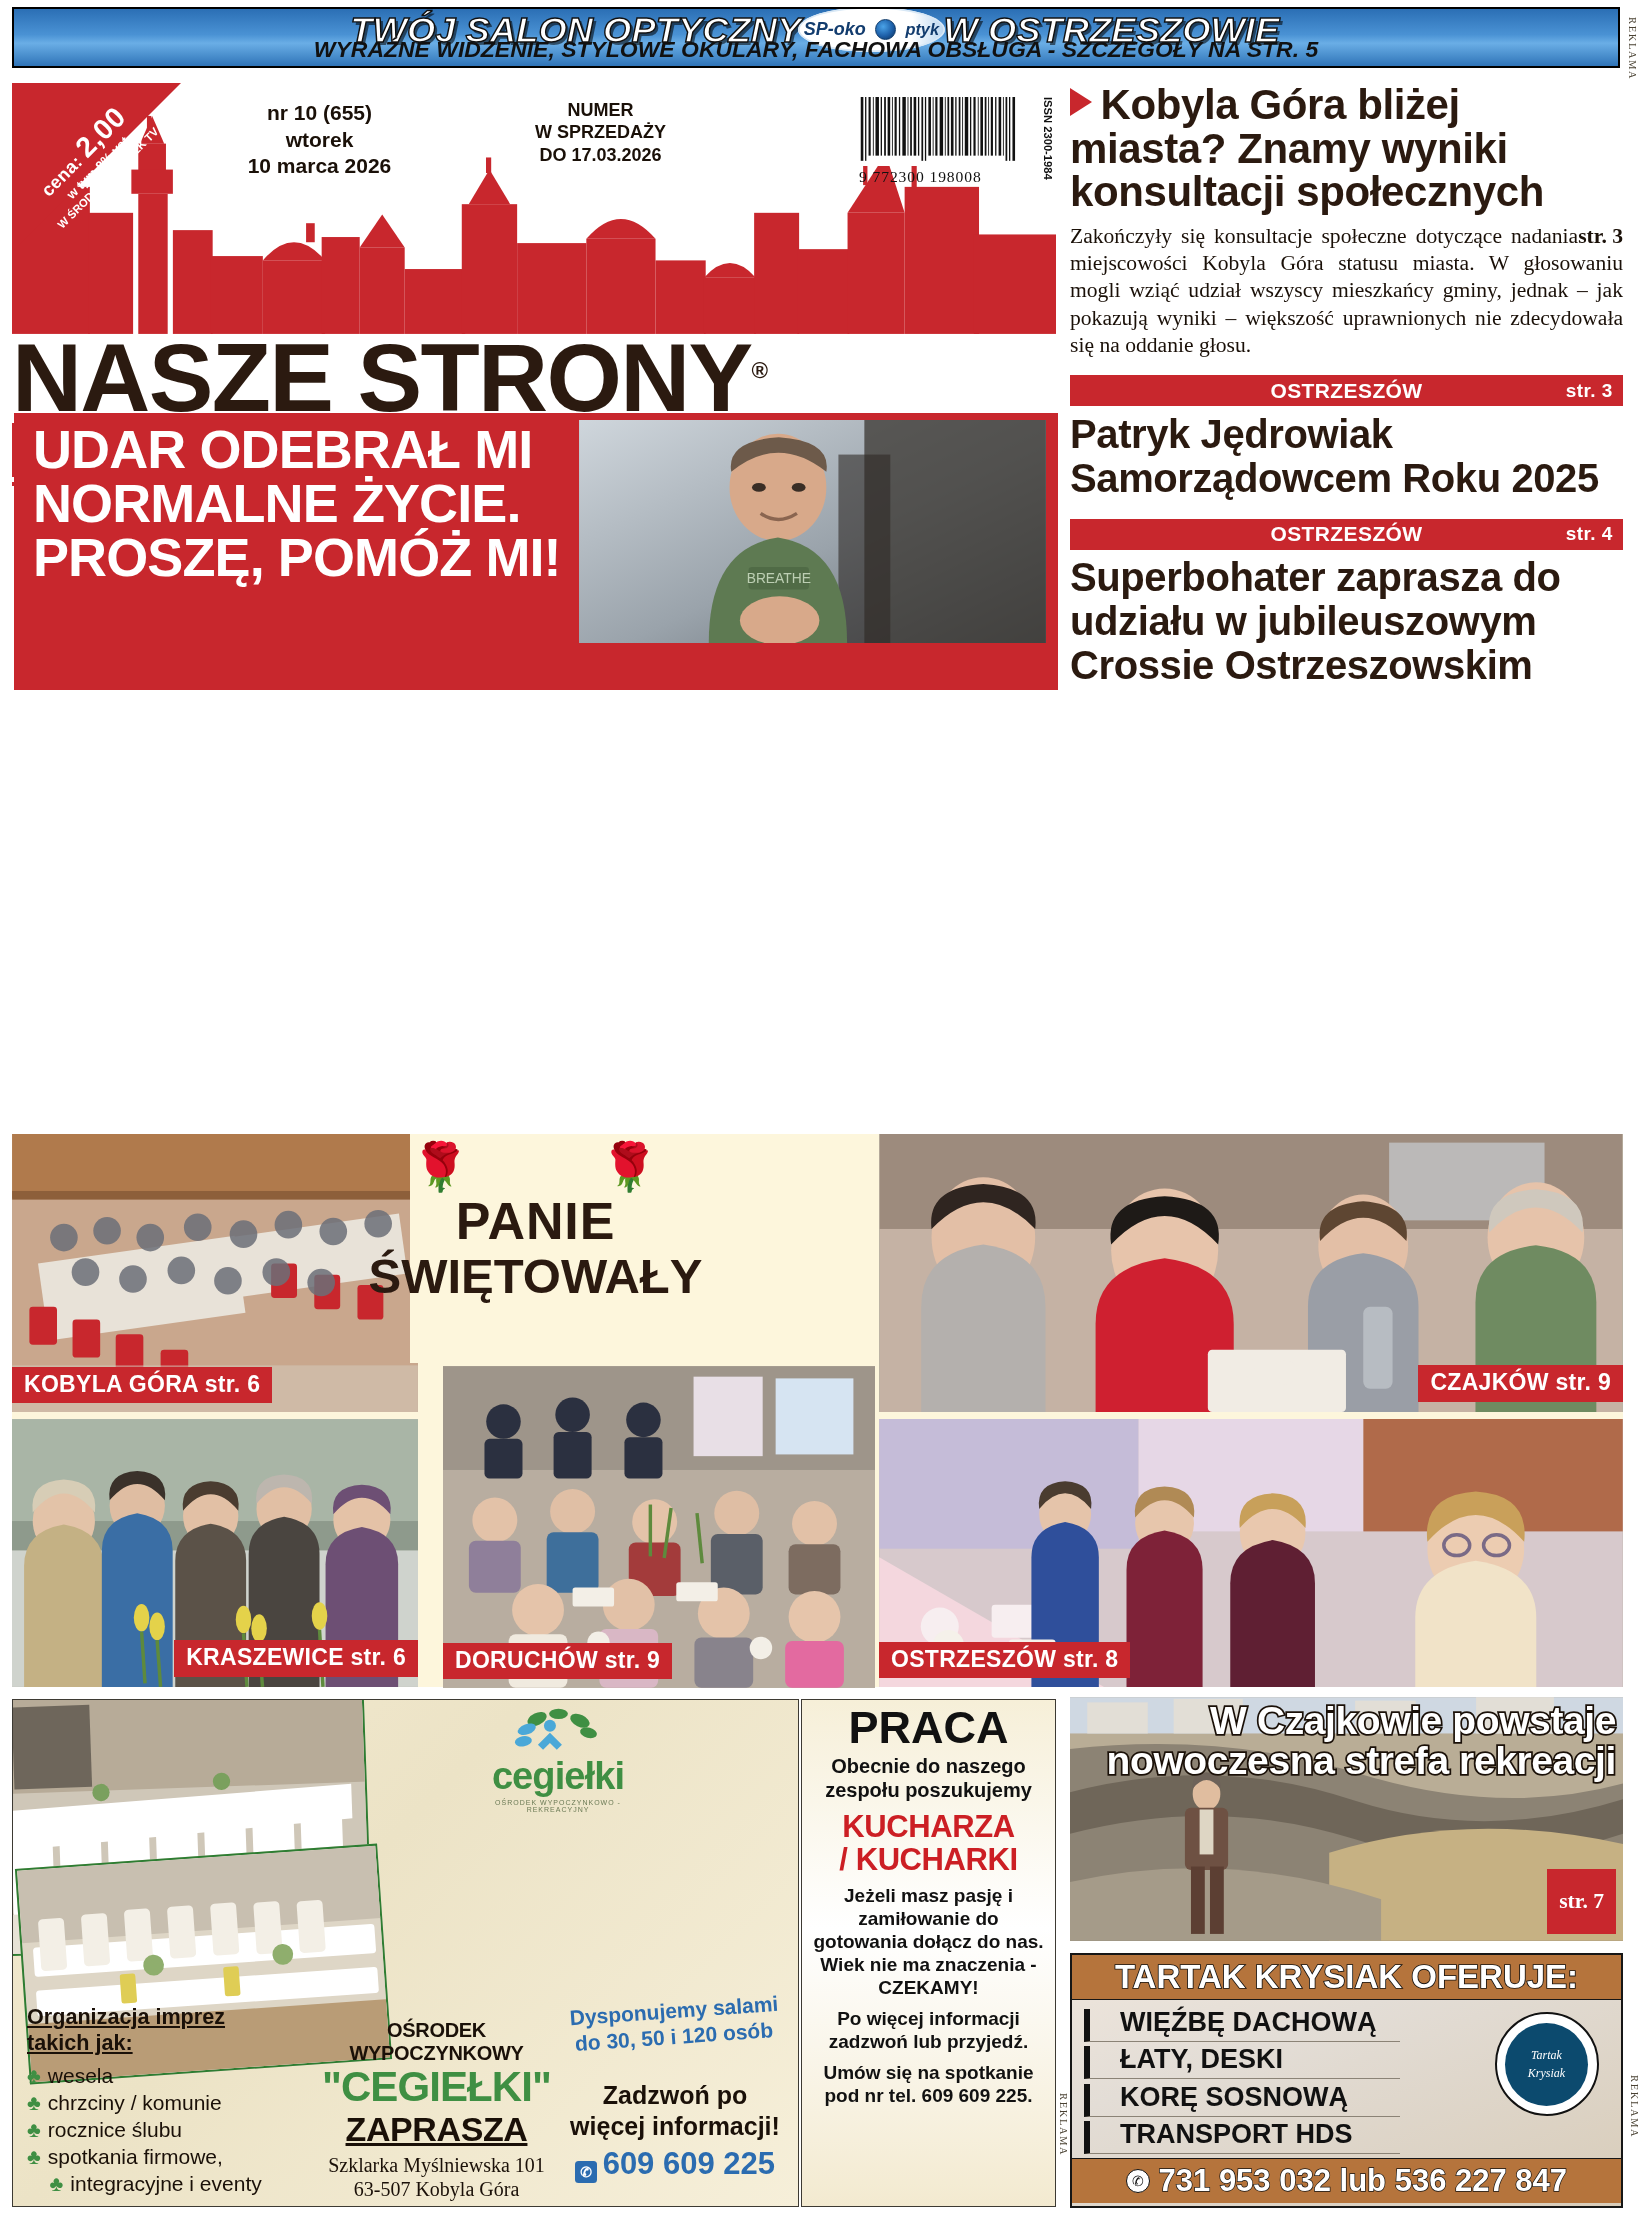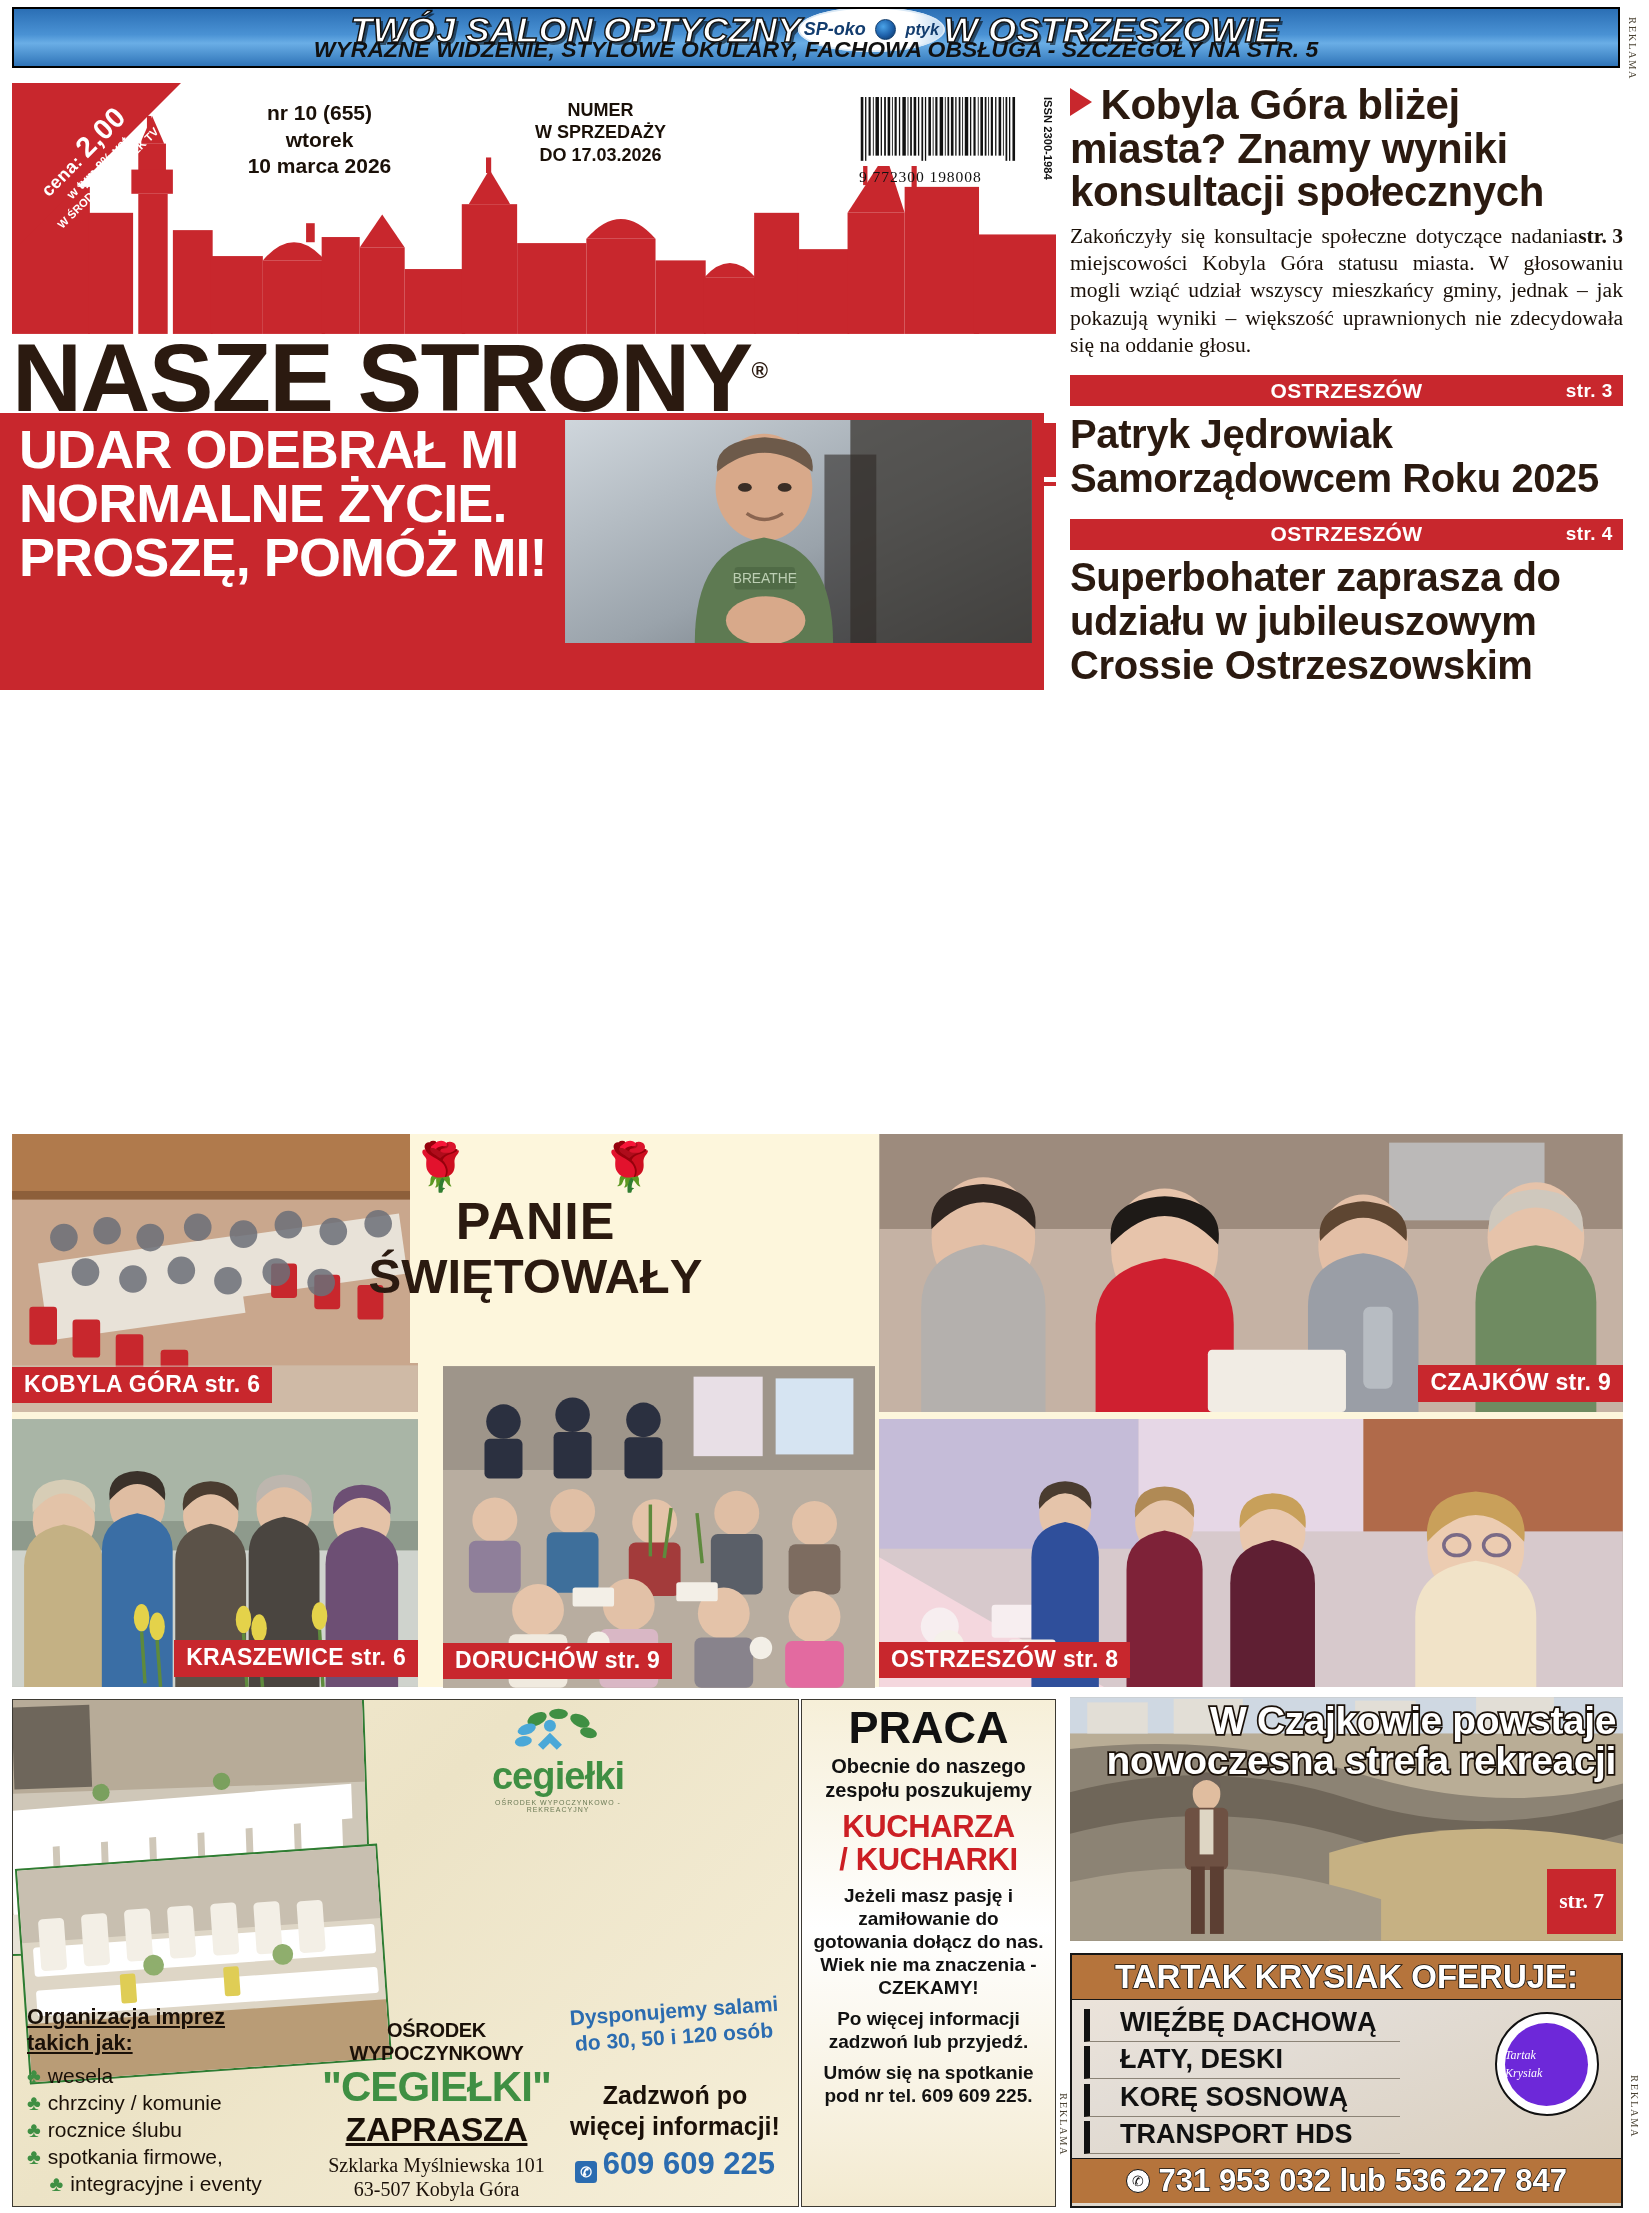--- a/index.html
+++ b/index.html
@@ -118,21 +118,21 @@
     color:#fff; font-size:40px; font-weight:bold; letter-spacing:14.7px;
     display:flex; align-items:center; justify-content:center;
     font-family:"Liberation Mono", monospace;
   }
   .masthead-rule {
     position:absolute; left:0; top:399px; width:1044px; height:3.5px; background:#c8272d;
   }
 
   
   .lead-box {
-    position:absolute; left:0; top:413px; width:1044px; height:277px;
+    position:absolute; left:14px; top:413px; width:1044px; height:277px;
     background:#c8272d;
   }
   .lead-head {
     position:absolute; left:19px; top:8.6px; width:553px;
     color:#fff; font-size:54px; font-weight:bold; line-height:1.0;
     letter-spacing:-0.9px; text-transform:uppercase;
   }
   .lead-photo {
     position:absolute; right:12px; top:7px; width:467px; height:223px;
     overflow:hidden; background:#8e9aa4;
@@ -279,22 +279,22 @@
     margin-bottom:4.3px; padding-left:30px; border-left:6px solid #111;
     border-bottom:0.9px solid #8b8376; width:316px; padding-bottom:5.2px;
   }
   .tt-logo {
     position:absolute; right:22.5px; top:12px; width:104px; height:104px;
     border-radius:50%; background:#fff; border:2.6px solid #111;
     display:flex; align-items:center; justify-content:center;
   }
   .tt-logo-in {
     width:83px;height:83px;border-radius:50%;
-    background:#6d28d9; color:#fff;
-    display:flex; flex-direction:column; align-items:flex-start; justify-content:center;
+    background:#0c4a6e; color:#fff;
+    display:flex; flex-direction:column; align-items:center; justify-content:center;
     font-family:"Liberation Serif", serif; font-style:italic; font-size:12px; line-height:1.5;
   }
   .tt-foot {
     height:45px; background:#b5743c; border-top:1.7px solid #161616;
     display:flex; align-items:center; justify-content:center; gap:8.6px;
   }
   .tt-foot .ph {
     font-size:31px; font-weight:bold; color:#fff;
     -webkit-text-stroke:1.4px #111; paint-order: stroke fill;
   }

